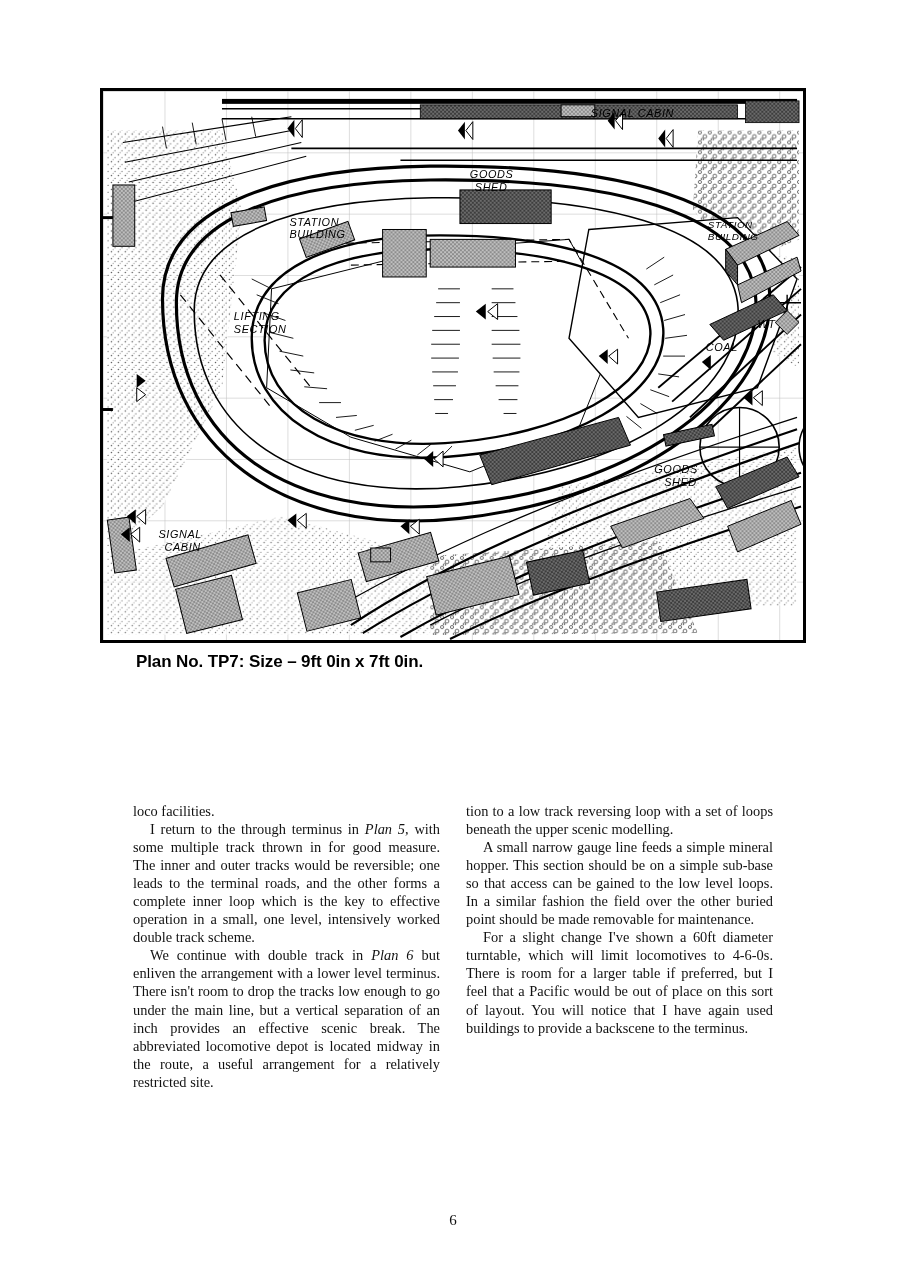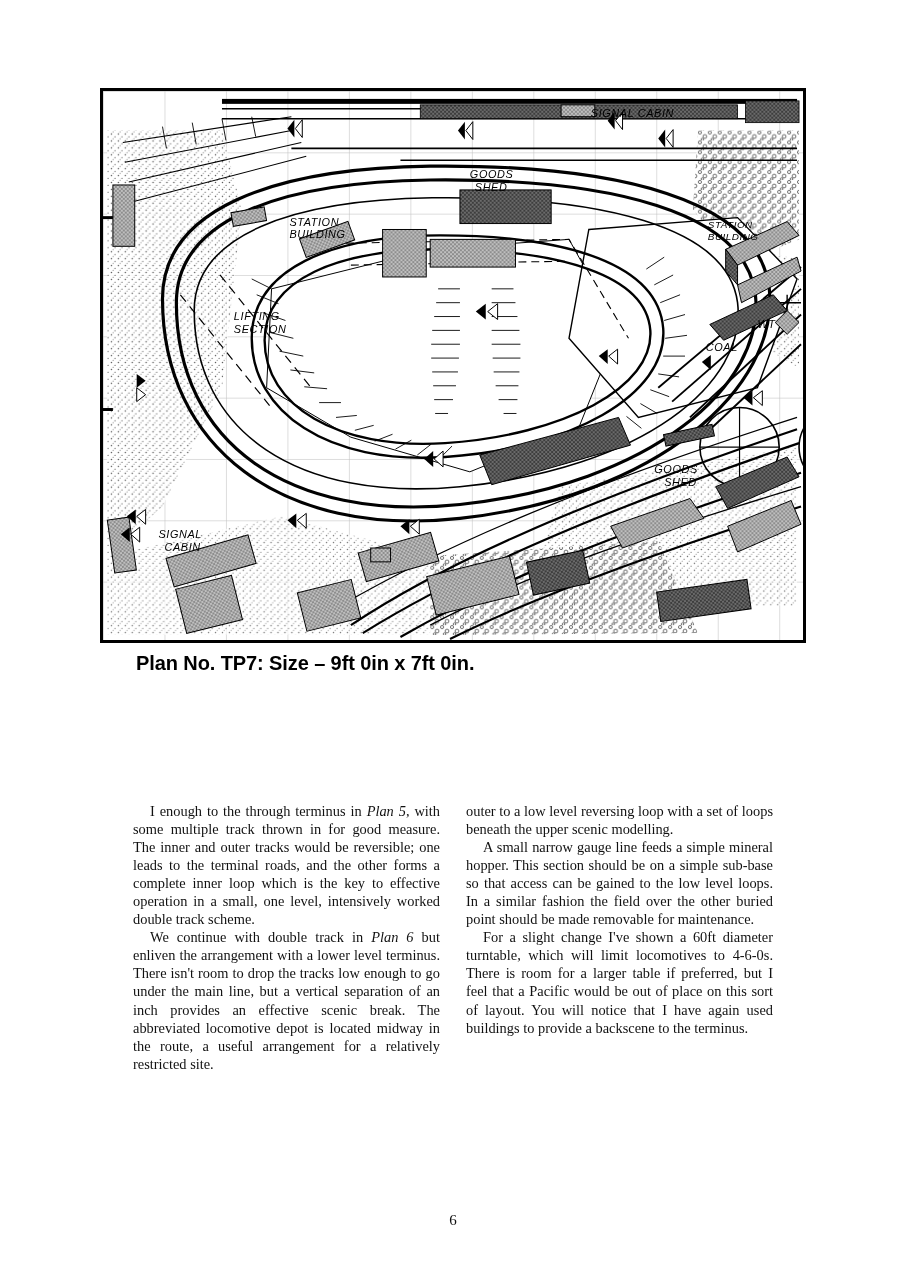--- a/index.html
+++ b/index.html
@@ -34,21 +34,21 @@
   #plan-svg { display:block; width:100%; height:100%; }
 
   
   #plan-caption {
     position: absolute;
     left: 136px;
     top: 652px;
     width: 640px;
     font-family: "Liberation Sans", sans-serif;
     font-weight: bold;
-    font-size: 20px;
+    font-size: 17px;
     letter-spacing: -0.1px;
     color: #000;
   }
 
   
   #body-text {
     position: absolute;
     left: 133px;
     top: 802px;
     width: 640px;
@@ -343,23 +343,24 @@
         </g>
       </g>
     </svg>
   </div>
 </div>
 
 <div id="plan-caption">Plan No. TP7: Size – 9ft 0in x 7ft 0in.</div>
 
 <div id="body-text">
   <div class="col" id="col-left">
-      <p class="indent"><span>I enough to the through terminus in </span><i>Plan 5</i><span>, with some multiple track thrown in for good measure. The inner and outer tracks would be reversible; one leads to the terminal roads, and the other forms a complete inner loop which is the key to effective operation in a small, one level, intensively worked double track scheme.</span></p>
+      <p><span>loco facilities.</span></p>
+      <p class="indent"><span>I return to the through terminus in </span><i>Plan 5</i><span>, with some multiple track thrown in for good measure. The inner and outer tracks would be reversible; one leads to the terminal roads, and the other forms a complete inner loop which is the key to effective operation in a small, one level, intensively worked double track scheme.</span></p>
       <p class="indent"><span>We continue with double track in </span><i>Plan 6</i><span> but enliven the arrangement with a lower level terminus. There isn't room to drop the tracks low enough to go under the main line, but a vertical separation of an inch provides an effective scenic break. The abbreviated locomotive depot is located midway in the route, a useful arrangement for a relatively restricted site.</span></p>
     </div>
   <div class="col" id="col-right">
-      <p><span>outer to a low level reversing loop with a set of loops beneath the upper scenic modelling.</span></p>
+      <p><span>tion to a low track reversing loop with a set of loops beneath the upper scenic modelling.</span></p>
       <p class="indent"><span>A small narrow gauge line feeds a simple mineral hopper. This section should be on a simple sub-base so that access can be gained to the low level loops. In a similar fashion the field over the other buried point should be made removable for maintenance.</span></p>
       <p class="indent"><span>For a slight change I've shown a 60ft diameter turntable, which will limit locomotives to 4-6-0s. There is room for a larger table if preferred, but I feel that a Pacific would be out of place on this sort of layout. You will notice that I have again used buildings to provide a backscene to the terminus.</span></p>
     </div>
 </div>
 
 <div id="page-number">6</div>
 
 </body></html>

